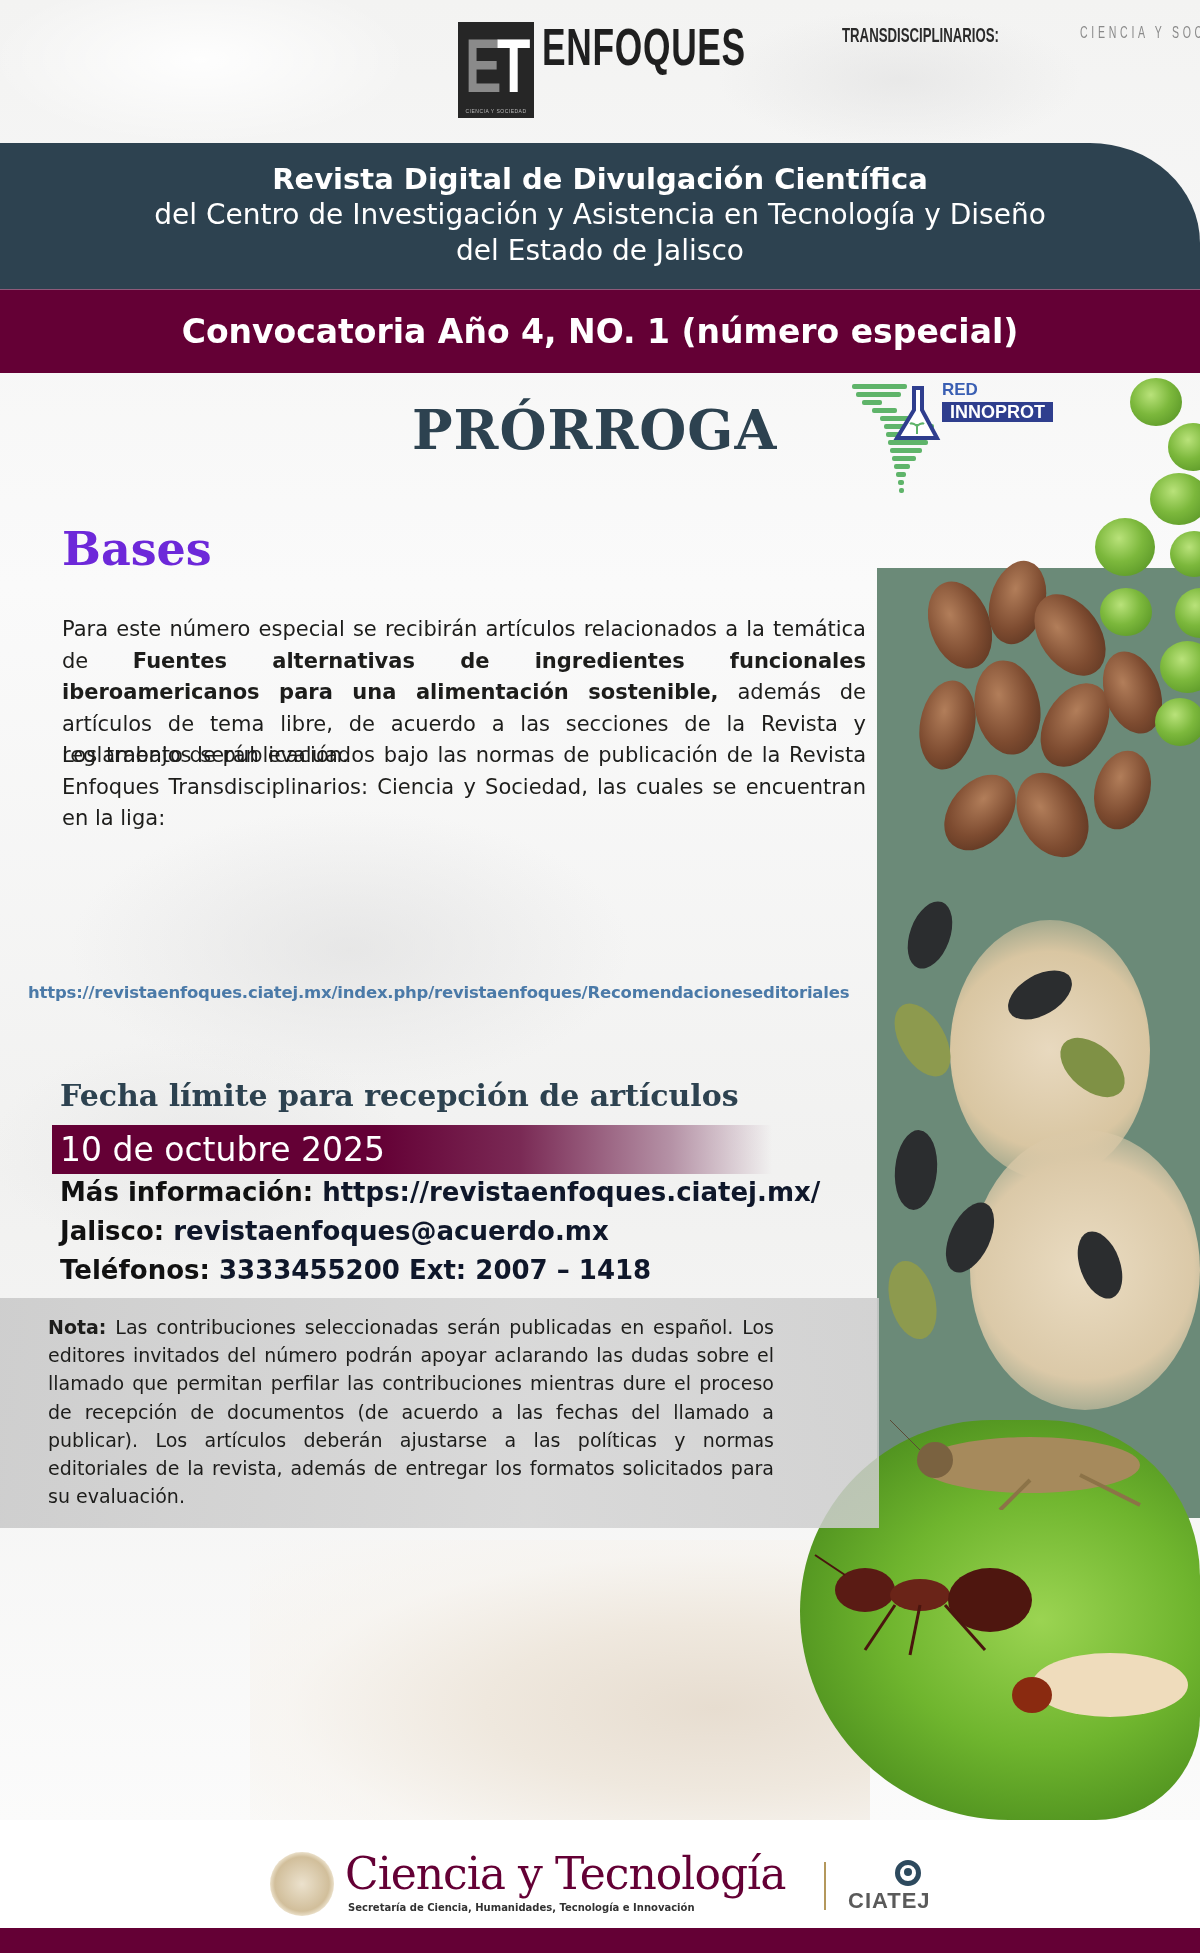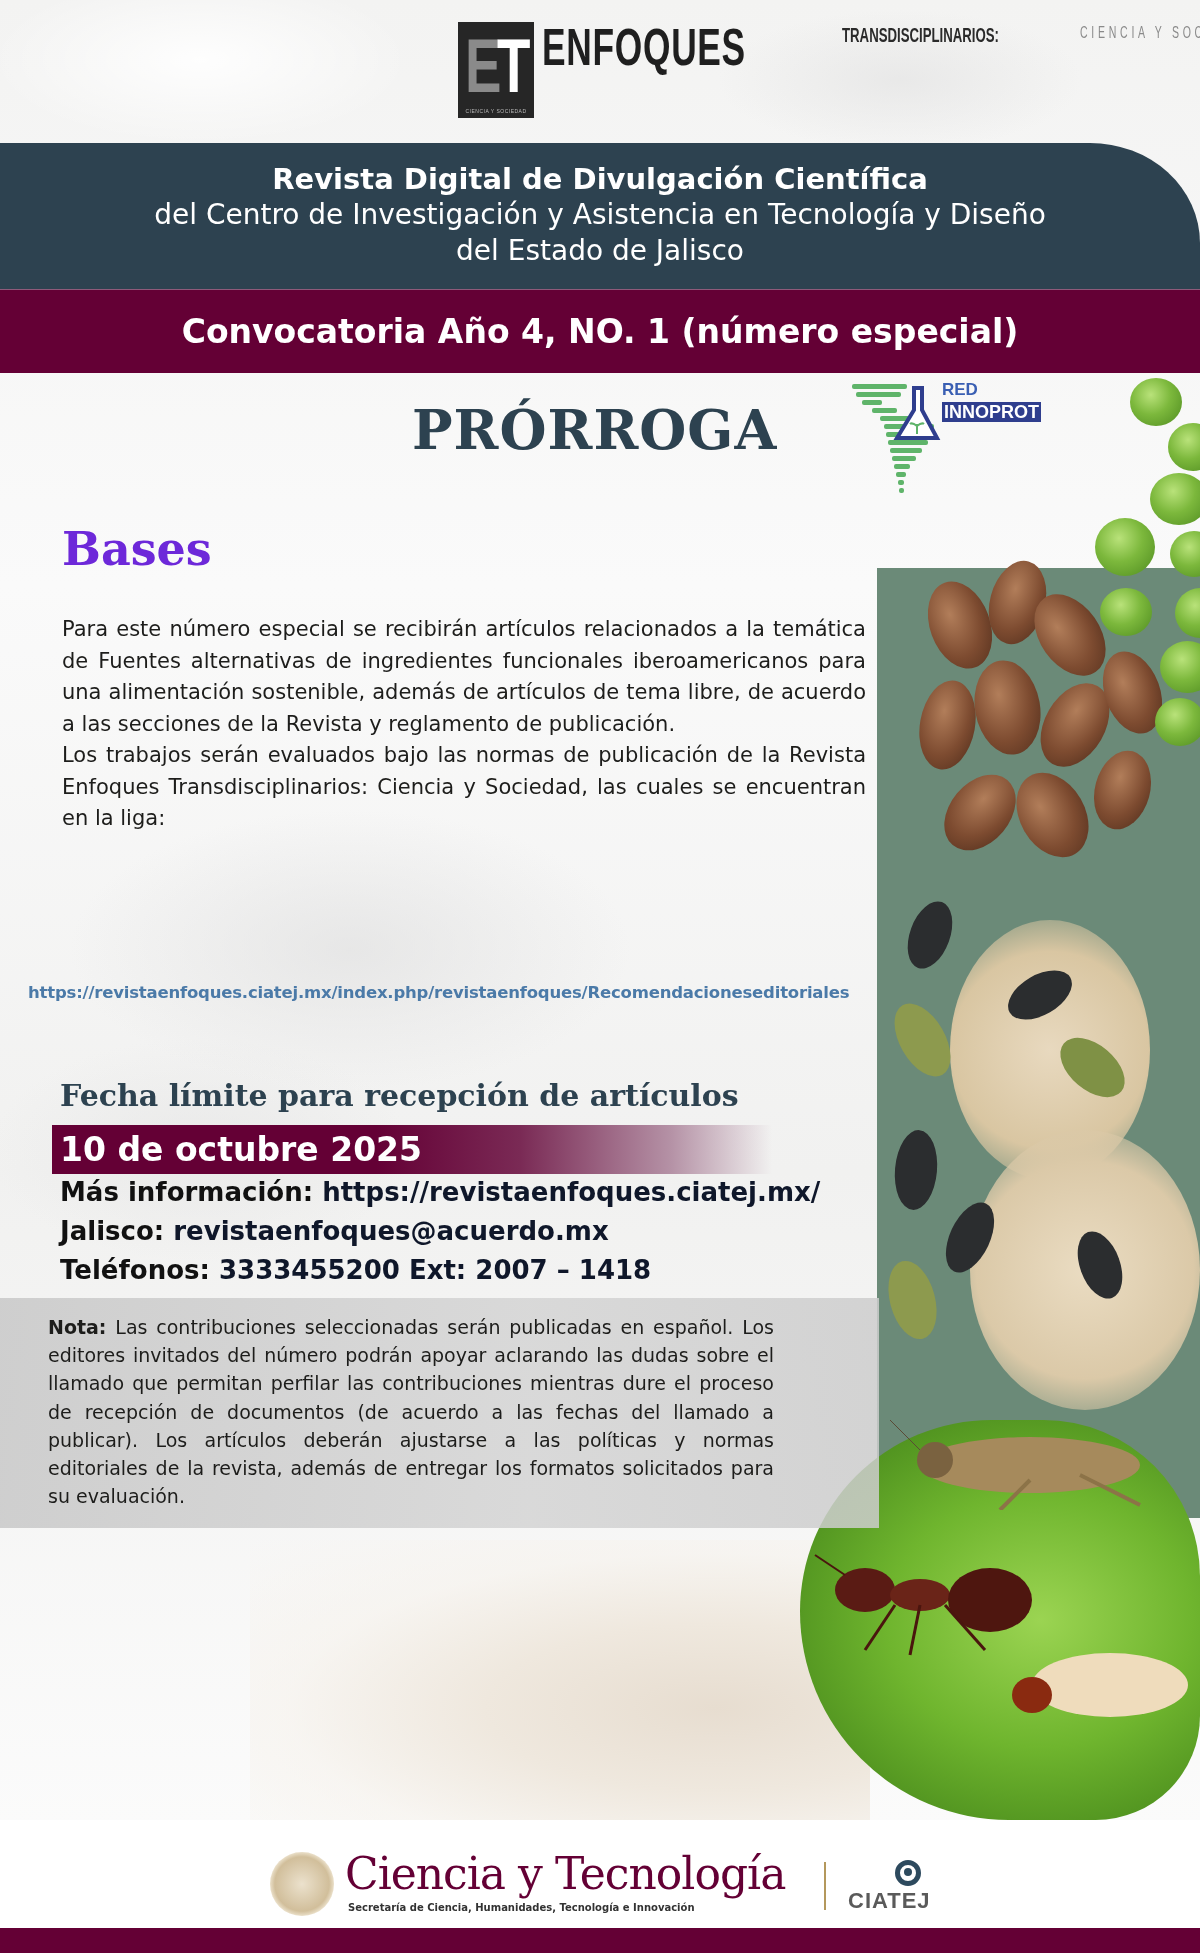--- a/index.html
+++ b/index.html
@@ -67,21 +67,21 @@
   .prorroga {
     position: absolute; left: 412px; top: 398px;
     font-family: "DejaVu Serif", serif; font-weight: bold; font-size: 54px; color: #2d4250; letter-spacing: 1px;
   }
   .innoprot {
     position: absolute; left: 852px; top: 380px; width: 210px; height: 120px;
   }
   .innoprot-red { position: absolute; left: 90px; top: 0; color: #3a5fb3; font-weight: bold; font-family: "Liberation Sans", sans-serif; font-size: 17px; }
   .innoprot-name {
     position: absolute; left: 90px; top: 22px; background: #2f3e8e; color: #fff; font-weight: bold;
-    font-family: "Liberation Sans", sans-serif; font-size: 18px; padding: 0 2px; line-height: 20px;
+    font-family: "Liberation Sans", sans-serif; font-size: 18px; padding: 0 8px; line-height: 20px;
   }
 
   
   .photo {
     position: absolute; left: 877px; top: 568px; width: 323px; height: 950px; background: #6b8a78;
   }
   .peas { position: absolute; left: 1060px; top: 373px; width: 140px; height: 380px; }
   .pea { position: absolute; border-radius: 50%;
     background: radial-gradient(circle at 40% 35%, #b9e27a 0%, #7cb83c 45%, #4d8a1f 100%); }
   .beans { position: absolute; left: 920px; top: 560px; width: 280px; height: 380px; }
@@ -107,37 +107,37 @@
     position: absolute; left: 62px; top: 522px;
     font-family: "DejaVu Serif", serif; font-weight: bold; font-size: 46px; color: #6d28d9;
   }
   .para {
     position: absolute; left: 62px; width: 804px;
     font-family: "DejaVu Sans", sans-serif; font-size: 21px; line-height: 31.5px; color: #1d1d1b;
     text-align: justify;
   }
   .para1 { top: 614px; }
   .para2 { top: 740px; }
-  .para b { font-weight: normal; }
+  .para b { font-weight: bold; }
   .link-guide {
     position: absolute; left: 28px; top: 983px; width: 840px; white-space: nowrap;
     font-family: "DejaVu Sans", sans-serif; font-weight: bold; font-size: 16.5px; color: #4b7aa8; letter-spacing: -0.2px;
   }
 
   .fecha-title {
     position: absolute; left: 60px; top: 1078px;
     font-family: "DejaVu Serif", serif; font-weight: bold; font-size: 30px; color: #2d4250;
   }
   .fecha-bar {
     position: absolute; left: 52px; top: 1125px; width: 720px; height: 49px;
     background: linear-gradient(90deg, #640035 0%, #640035 45%, #7a2a55 65%, #b592a6 86%, rgba(240,236,238,0) 100%);
   }
   .fecha-value {
     position: absolute; left: 60px; top: 1125px; line-height: 49px;
-    font-family: "DejaVu Sans", sans-serif; font-weight: bold; font-size: 33px; color: #ffffff;
+    font-family: "DejaVu Sans", sans-serif; font-weight: normal; font-size: 33px; color: #ffffff;
   }
   .contact {
     position: absolute; left: 60px; font-family: "DejaVu Sans", sans-serif; font-weight: bold; font-size: 26px; line-height: 36px;
     white-space: nowrap;
   }
   .contact .k { color: #111; }
   .contact .v { color: #0f172a; }
   .c1 { top: 1174px; }
   .c2 { top: 1213px; }
   .c3 { top: 1252px; }

